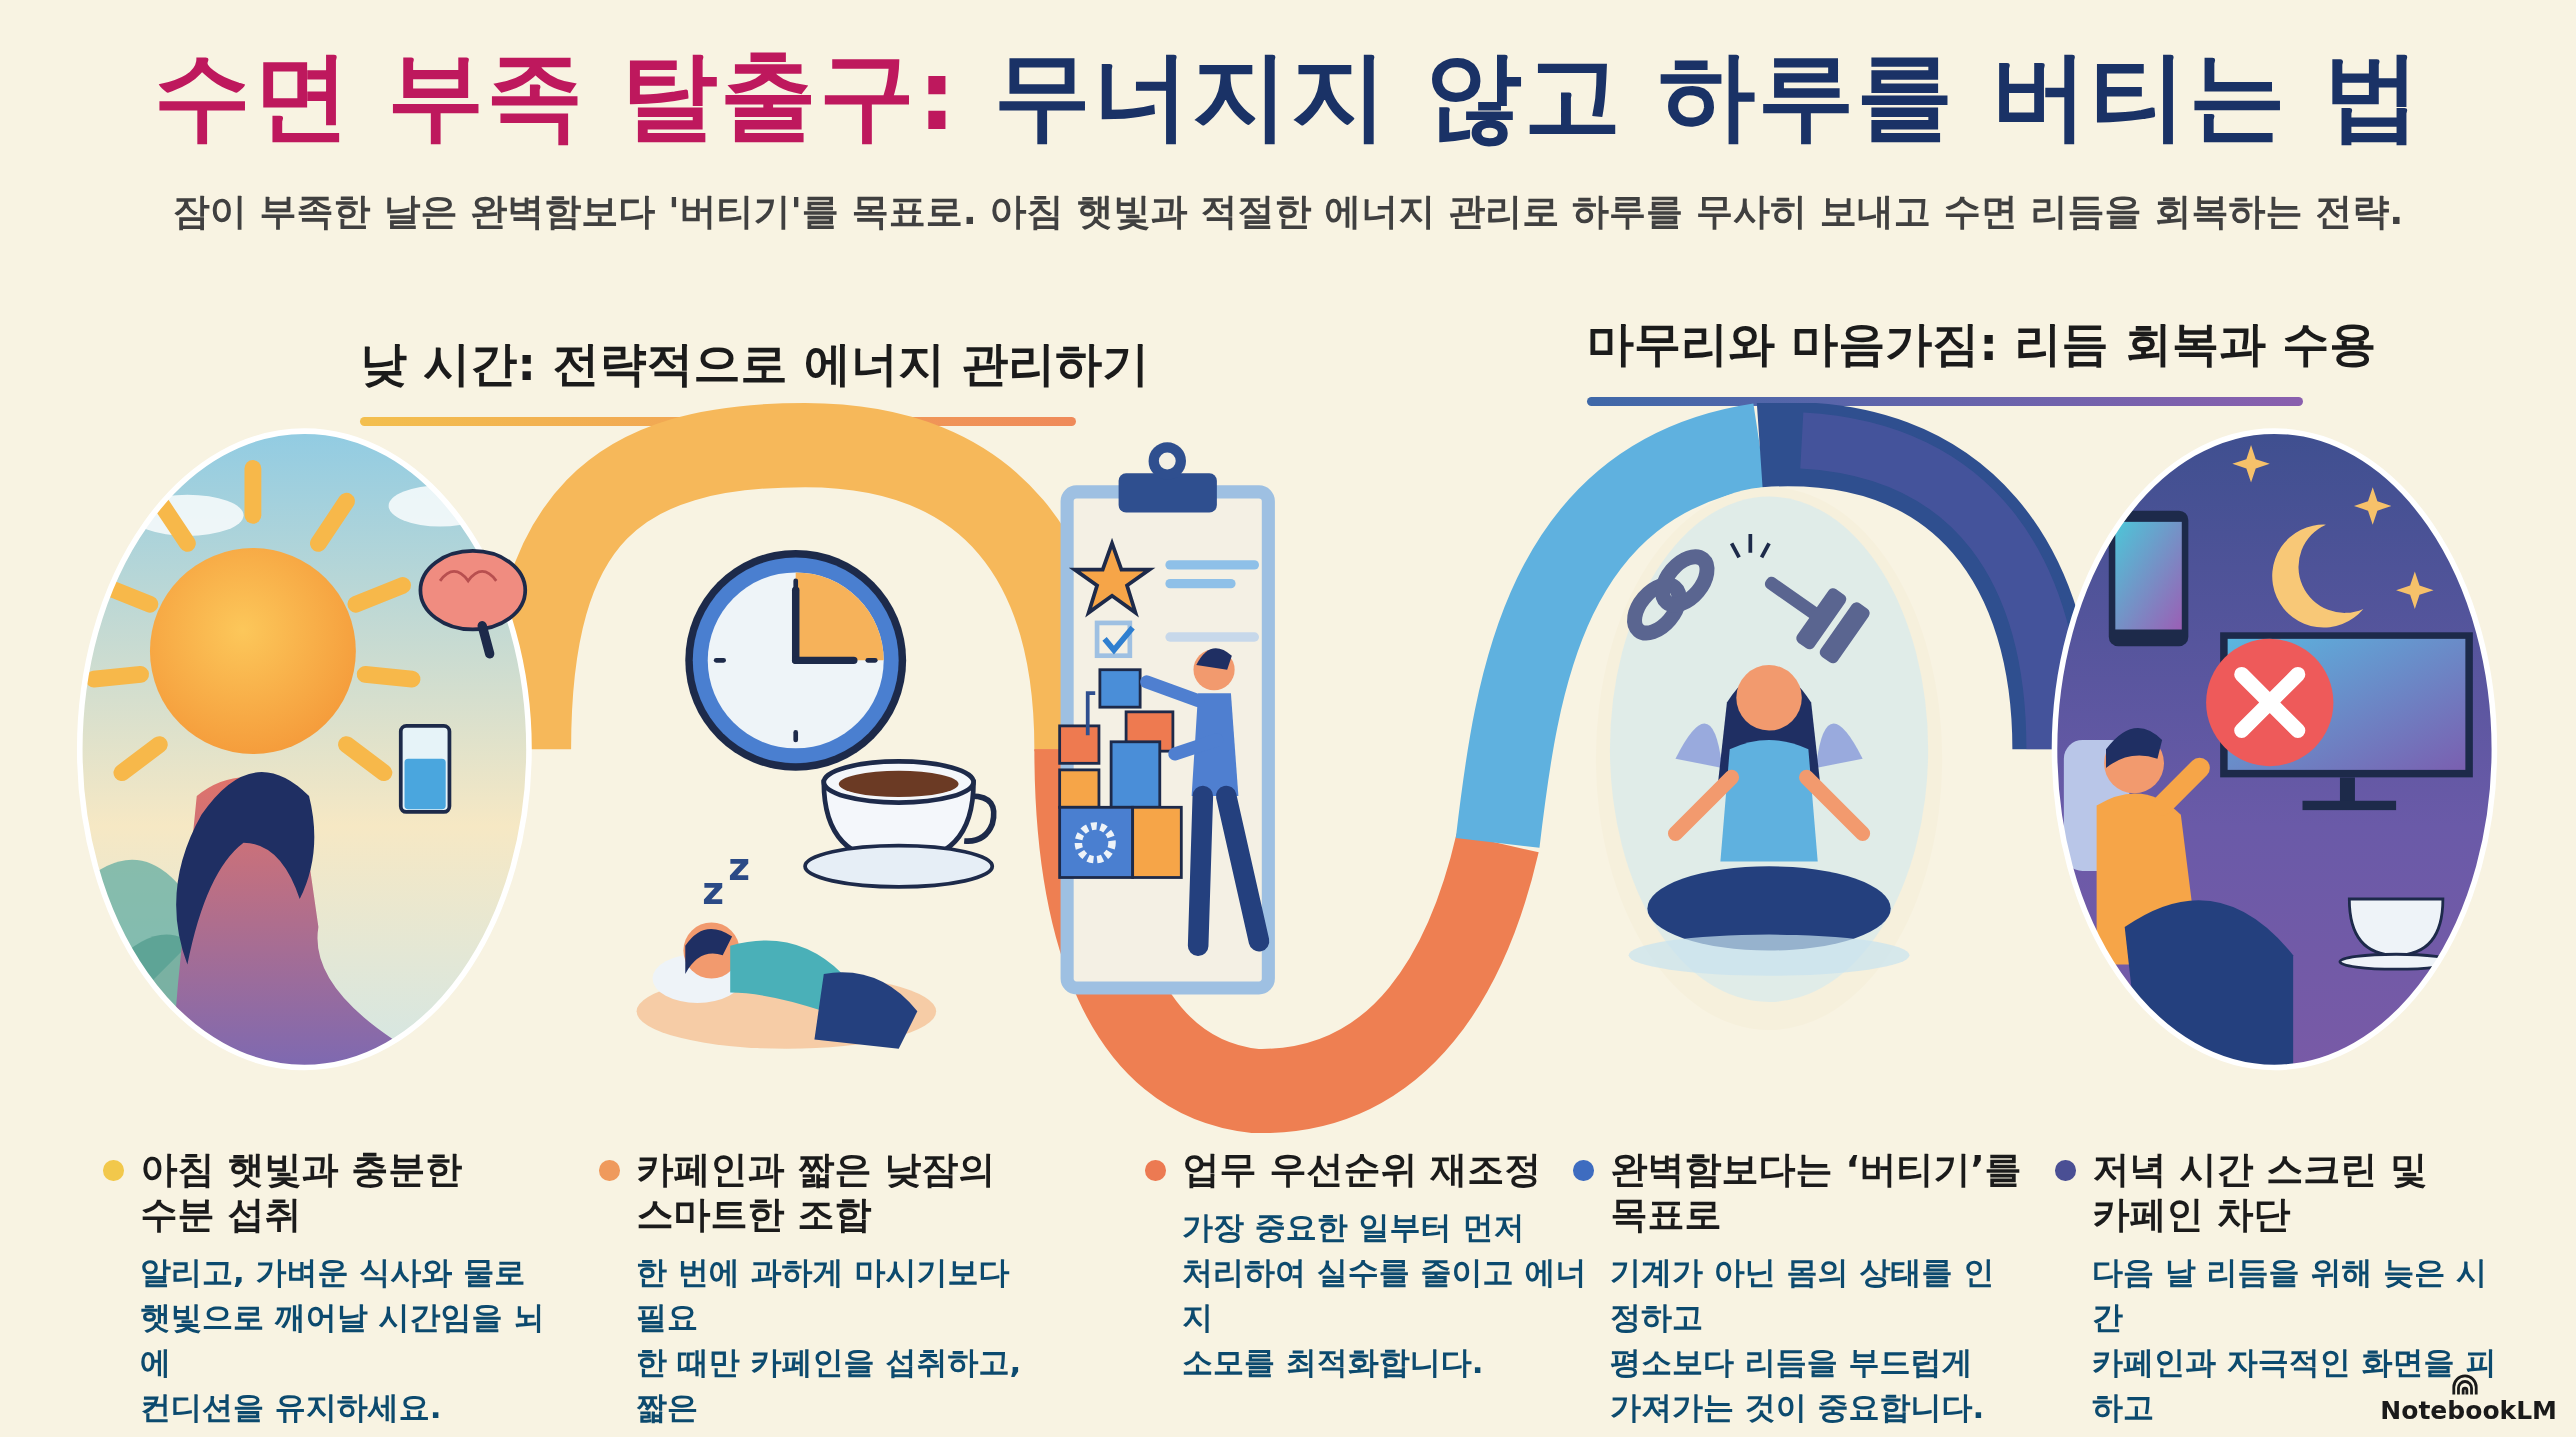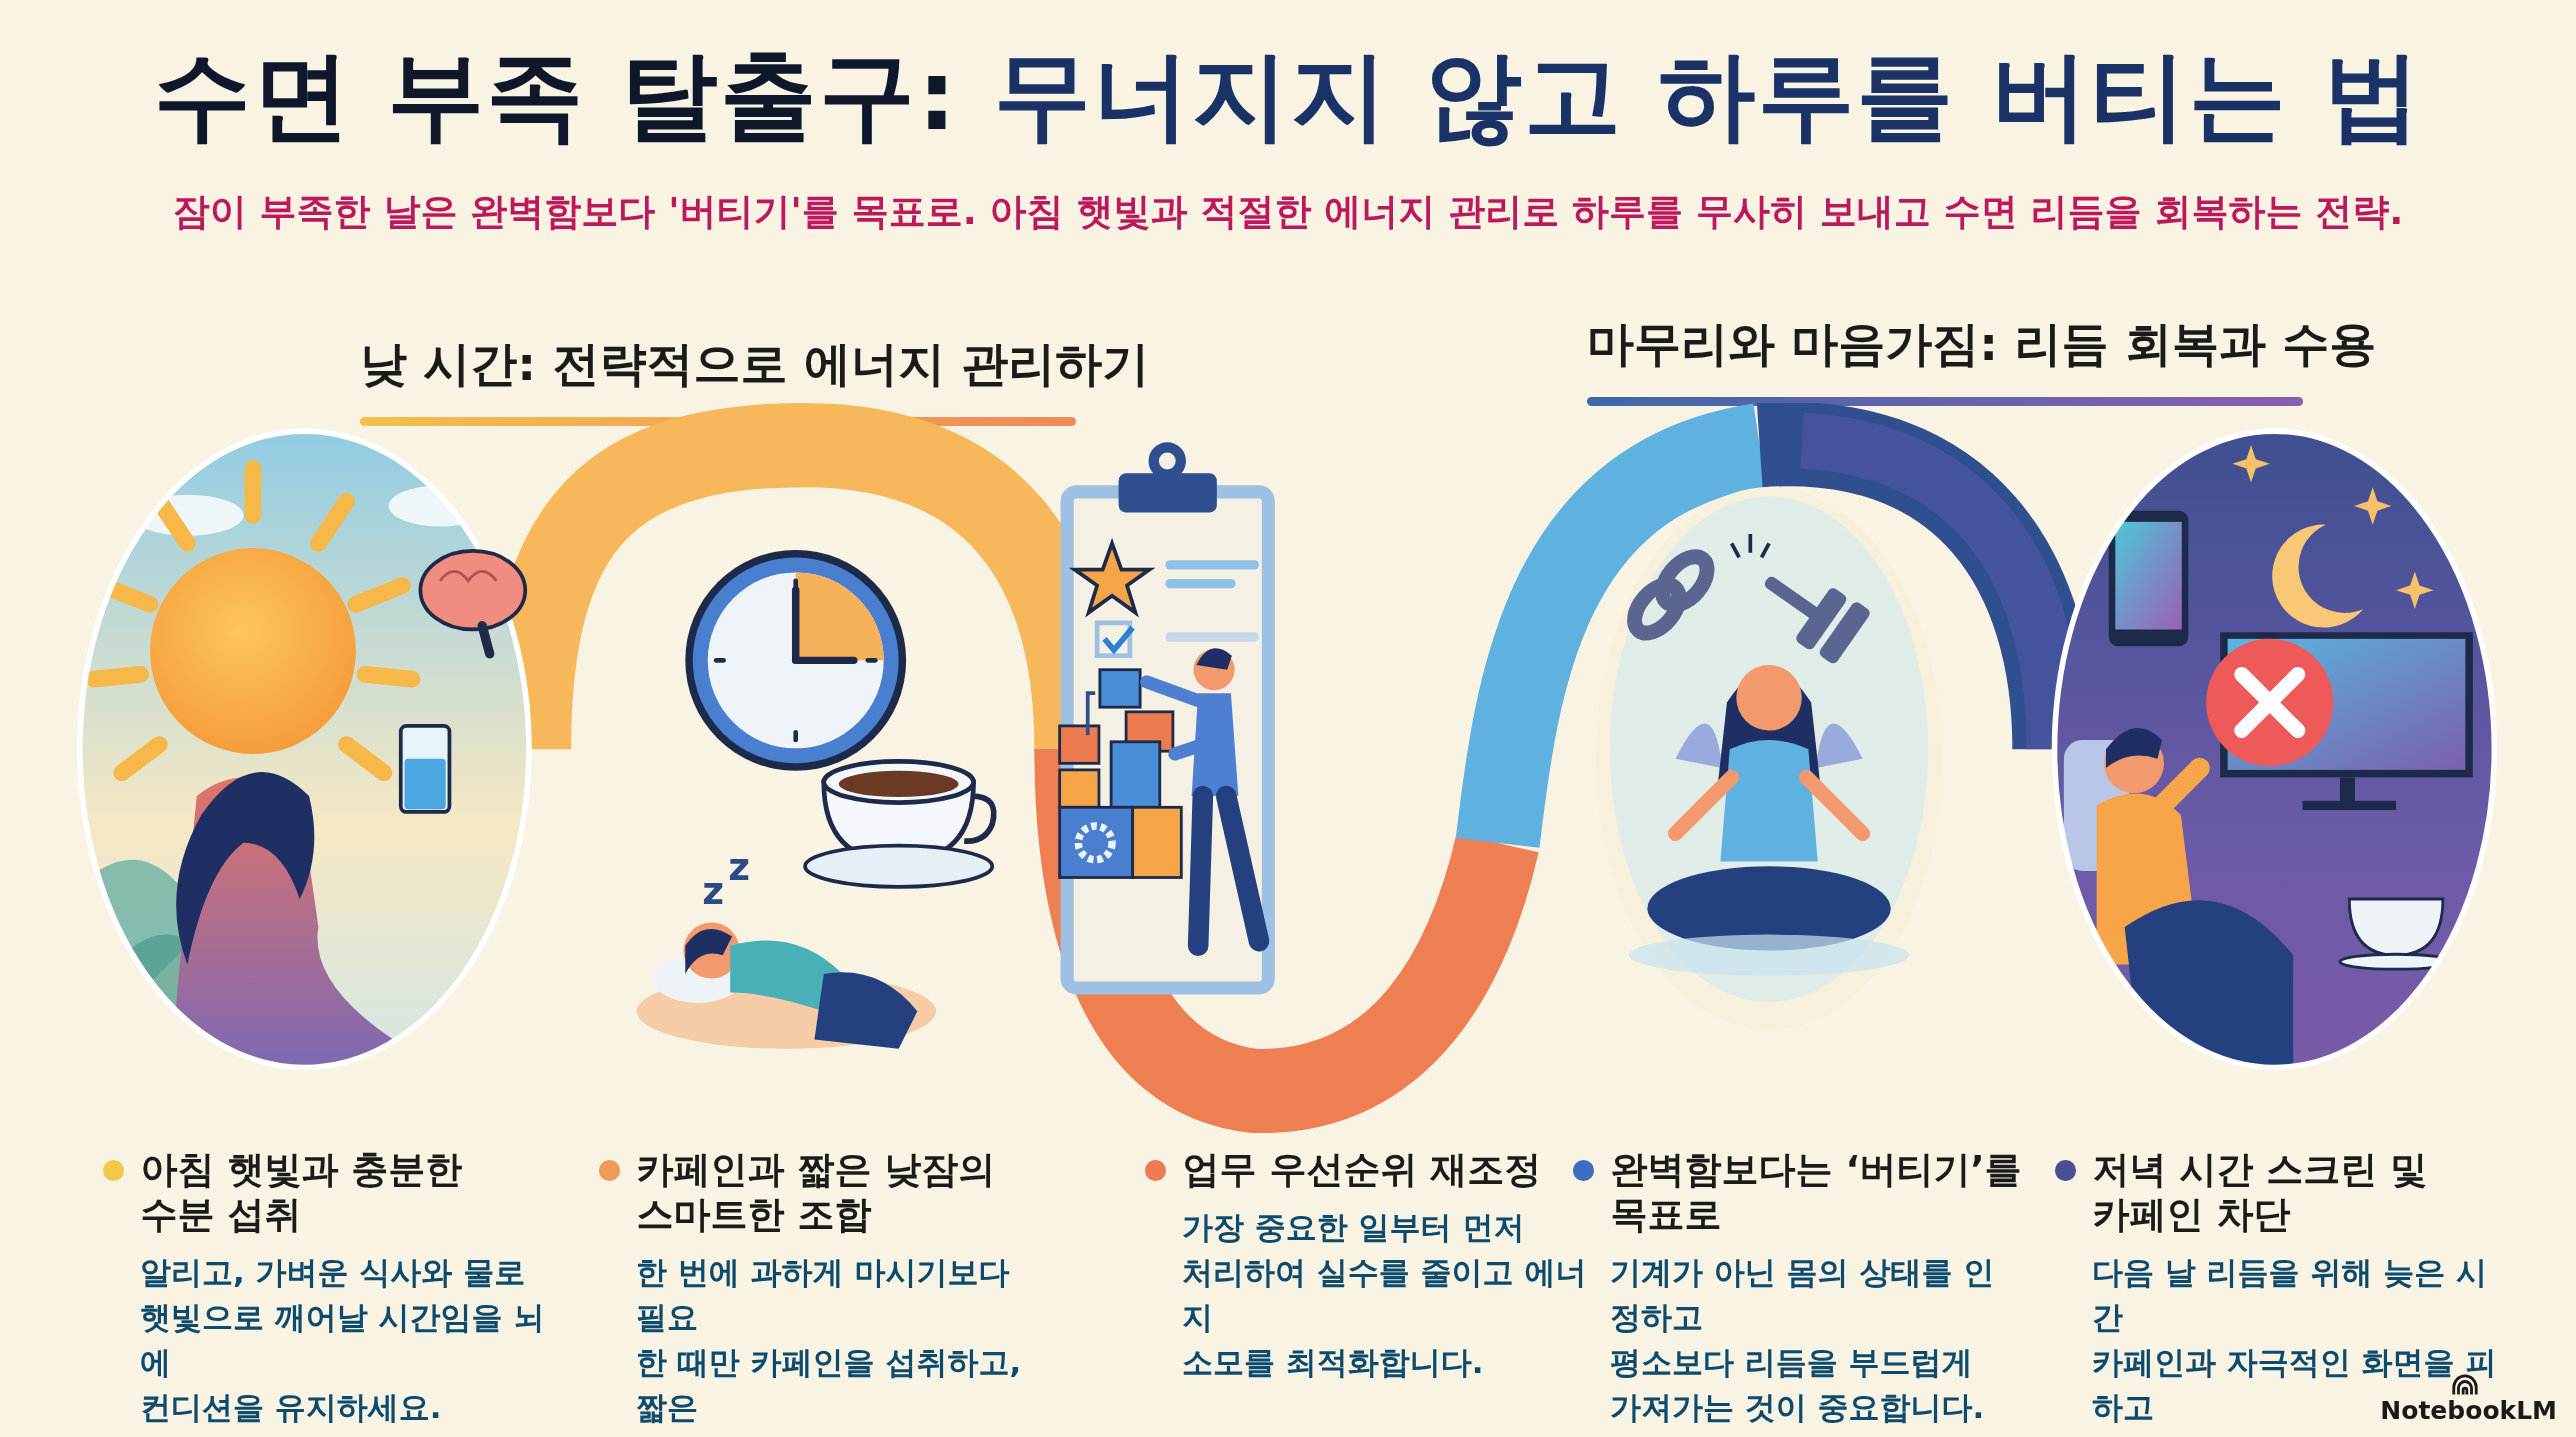--- a/index.html
+++ b/index.html
@@ -7,25 +7,25 @@
       width: 2576px; height: 1438px; overflow: hidden; position: relative;
       background: #f8f3e2;
       font-family: "DejaVu Sans", "Liberation Sans", sans-serif;
       color: #1b1b1b;
     }
     .title {
       position: absolute; left: 0; right: 0; top: 43px; text-align: center;
       font-size: 97px; font-weight: 900; letter-spacing: 1.9px; line-height: 1.1;
       white-space: nowrap;
     }
-    .title .t1 { color: #0f172a; }
+    .title .t1 { color: #be185d; }
     .title .t2 { color: #1a3266; }
     .subtitle {
       position: absolute; left: 0; right: 0; top: 187px; text-align: center;
-      font-size: 37px; font-weight: 700; color: #be185d; white-space: nowrap;
+      font-size: 37px; font-weight: 700; color: #404040; white-space: nowrap;
     }
     .section-head {
       position: absolute; top: 313px; font-size: 47px; font-weight: 800; white-space: nowrap;
     }
     .section-head .bar {
       display: block; height: 9.4px; border-radius: 5.6px; margin-top: 20.6px;
     }
     #sec-day { left: 360px; width: 716px; text-align: center; margin-top: 20px; }
     #sec-day .bar { background: linear-gradient(90deg, #f3bf4e, #ef8a5a); }
     #sec-night { left: 1587px; width: 716px; text-align: center; }

